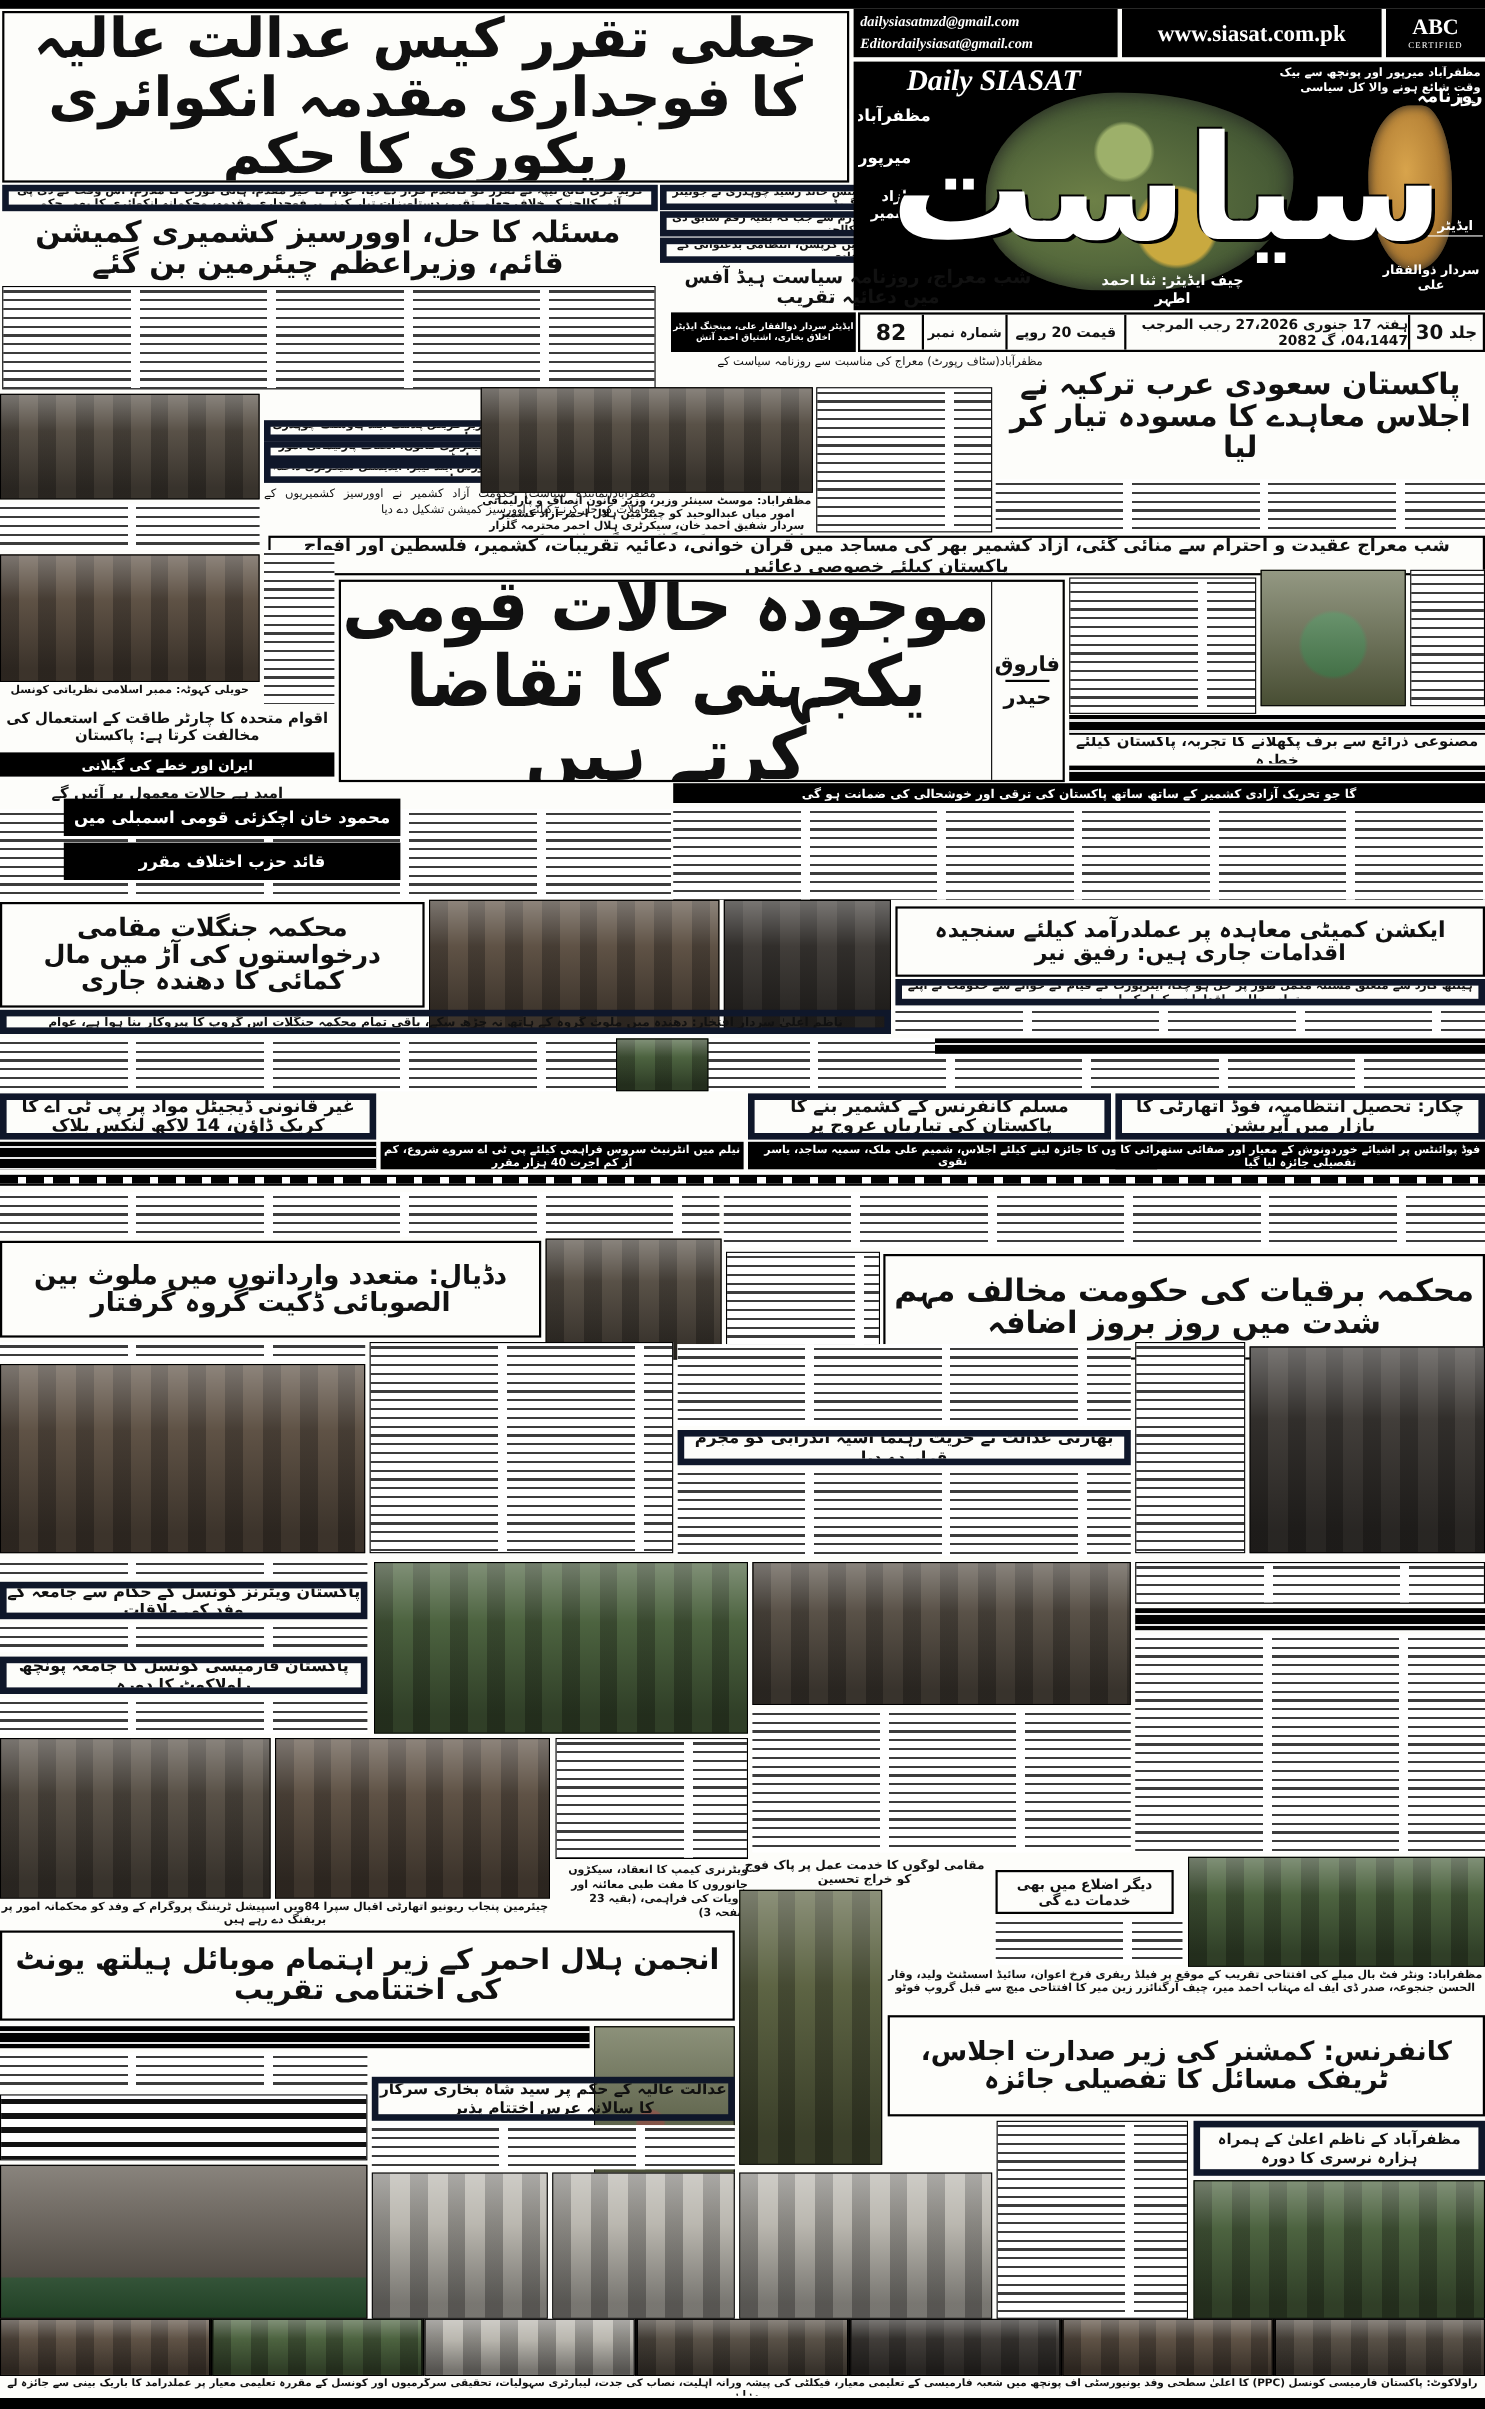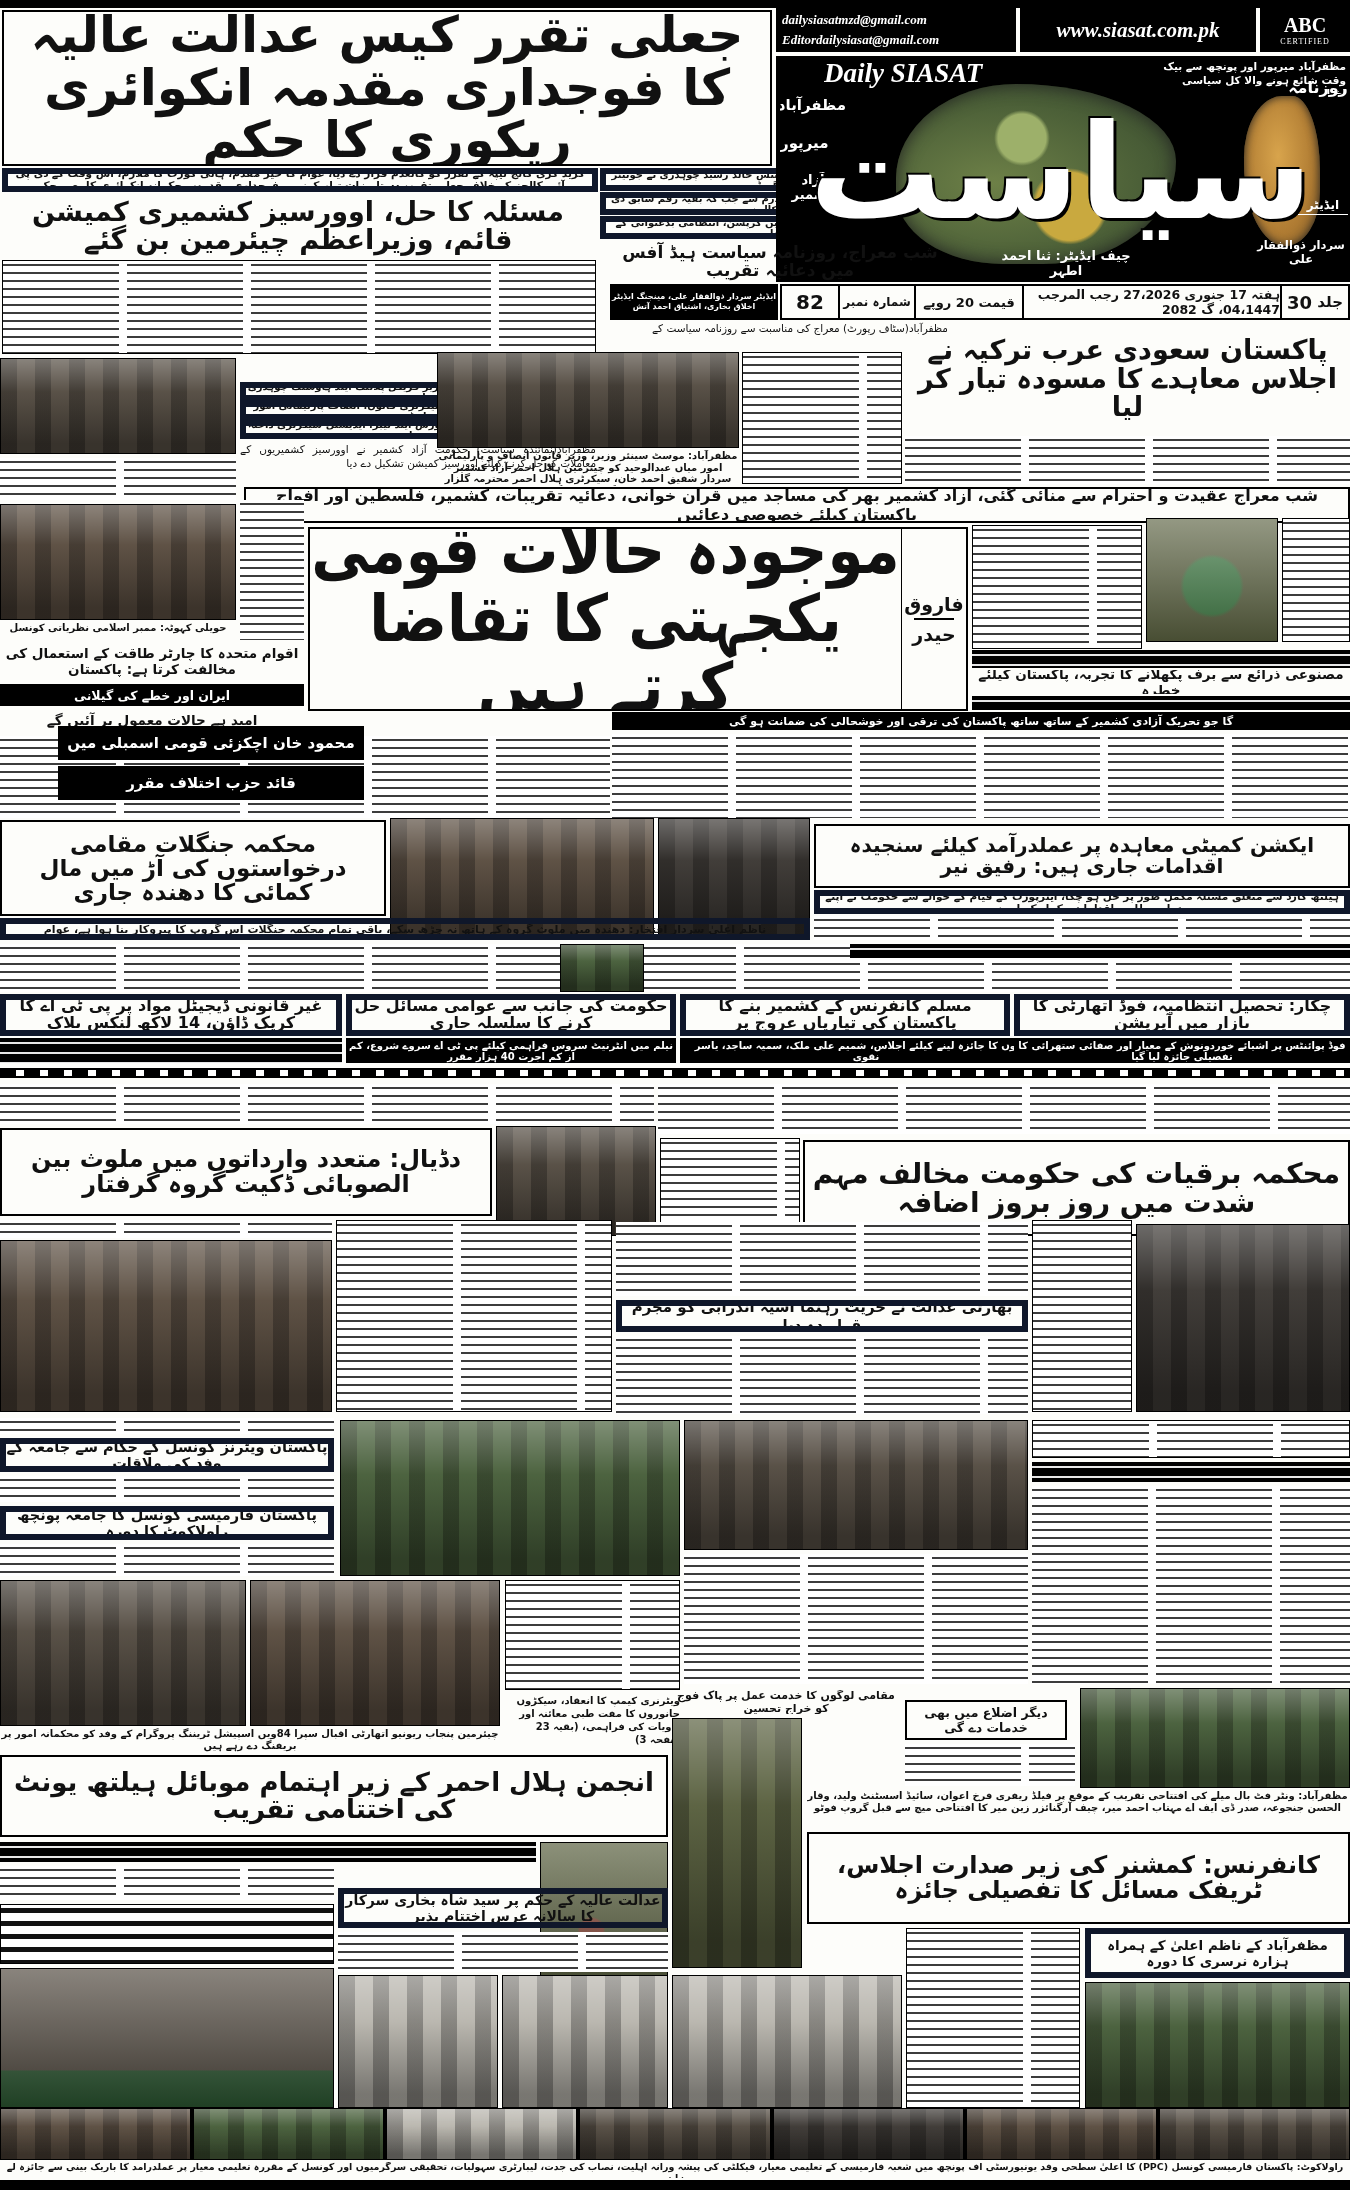--- a/index.html
+++ b/index.html
@@ -48,21 +48,21 @@
   <div class="abs fr u ctr cal" style="left:2px;top:10px;width:770px;height:156px;font-size:50px">جعلی تقرر کیس عدالت عالیہ کا فوجداری مقدمہ انکوائری ریکوری کا حکم</div>
   <div class="abs fr1 u ctr" style="left:2px;top:168px;width:596px;height:24px;font-size:10.5px;line-height:1.1">گریڈ گری کالج لیپہ کے تقرر کو کالعدم قرار دے دیا، عوام کا خیر مقدم، ہائی کورٹ کا ملازم، اس وقت کے ڈی پی آئی کالجز کے خلاف جعلی تقرر، دستاویزات تیار کرنے پر فوجداری مقدمہ، محکمانہ انکوائری کا بھی حکم</div>
   <div class="abs fr1 u ctr" style="left:600px;top:168px;width:366px;height:23px;font-size:10px">عدالت عالیہ کا تاریخ ساز فیصلہ، جسٹس خالد رشید چوہدری نے جونیئر کلرک گریڈ</div>
   <div class="abs fr1 u ctr" style="left:600px;top:192px;width:366px;height:23px;font-size:10px">ریکوری کی 50 فیصد رقم متعلقہ ملازم سے جب کہ بقیہ رقم سابق ڈی پی آئی کالجز</div>
   <div class="abs fr1 u ctr" style="left:600px;top:216px;width:366px;height:23px;font-size:10px">آزاد کشمیر ہائی کورٹ نے ریاست میں کرپشن، انتظامی بدعنوانی کے ساتھ عادی</div>
 
   <div class="abs blk en-serif" style="left:776px;top:8px;width:240px;height:44px;font-style:italic;font-weight:bold;font-size:13px;line-height:1.55;padding:2px 6px">
     <div>dailysiasatmzd@gmail.com</div>
     <div>Editordailysiasat@gmail.com</div>
   </div>
-  <div class="abs blk en-serif ctr" style="left:1020px;top:8px;width:236px;height:44px;font-style:italic;font-weight:bold;font-size:21px">www.siasat.com.pk</div>
+  <div class="abs blk en-serif ctr" style="left:1020px;top:8px;width:236px;height:44px;font-weight:bold;font-size:21px">www.siasat.com.pk</div>
   <div class="abs blk en-serif ctr" style="left:1260px;top:8px;width:90px;height:44px;flex-direction:column">
     <div style="font-size:20px;font-weight:bold">ABC</div>
     <div style="font-size:8px;letter-spacing:1px">CERTIFIED</div>
   </div>
 
   <div class="abs blk" style="left:776px;top:56px;width:574px;height:226px">
     <div class="abs" style="left:120px;top:28px;width:280px;height:180px;border-radius:45% 60% 50% 40%/55% 45% 60% 42%;
          background:radial-gradient(ellipse at 35% 35%,#8a9a58,#5d7140 45%,#3e5233 75%);box-shadow:inset 0 0 18px #222;
          background-image:radial-gradient(circle at 62% 68%,#c9a93f 0 16%,transparent 18%),radial-gradient(circle at 45% 30%,#9db06a 0 12%,transparent 14%),radial-gradient(ellipse at 35% 55%,#6d8047,#4a5e37 60%,#36472e)"></div>
     <div class="abs" style="left:468px;top:40px;width:76px;height:150px;border-radius:55% 40% 50% 60%/45% 55% 40% 60%;
@@ -147,21 +147,20 @@
   <div class="abs fr1 u ctr" style="left:814px;top:890px;width:536px;height:24px;font-size:10.5px">ہیلتھ کارڈ سے متعلق مسئلہ مکمل طور پر حل ہو چکا، ایئرپورٹ کے قیام کے حوالے سے حکومت نے اپنے تمام مطلوبہ اقدامات مکمل کر لیے ہیں</div>
   <div class="abs ft ft-plain" style="left:814px;top:916px;width:536px;height:24px"></div>
   <div class="abs fr1 u ctr" style="left:0;top:918px;width:810px;height:22px;font-size:11px">ناظم اعلیٰ سردار افتخار: دھندہ میں ملوث گروہ کے ہاتھ نہ چڑھ سکے، باقی تمام محکمہ جنگلات اس گروپ کا پیروکار بنا ہوا ہے، عوام</div>
 
   <div class="abs ft ft-plain" style="left:0;top:944px;width:1350px;height:48px"></div>
   <div class="abs photo ph-b" style="left:560px;top:944px;width:84px;height:48px"></div>
   <div class="abs ft-inv" style="left:850px;top:944px;width:500px;height:14px"></div>
 
   <div class="abs fr1 u ctr cal" style="left:0;top:994px;width:342px;height:42px;font-size:16px">غیر قانونی ڈیجیٹل مواد پر پی ٹی اے کا کریک ڈاؤن، 14 لاکھ لنکس بلاک</div>
   <div class="abs ft-inv" style="left:0;top:1038px;width:342px;height:25px"></div>
-  <div class="abs fr1 u ctr cal" style="left:346px;top:994px;width:330px;height:42px;font-size:16px">حکومت کی جانب سے عوامی مسائل حل کرنے کا سلسلہ جاری</div>
   <div class="abs blk u ctr" style="left:346px;top:1038px;width:330px;height:25px;font-size:10px">نیلم میں انٹرنیٹ سروس فراہمی کیلئے پی ٹی اے سروے شروع، کم از کم اجرت 40 ہزار مقرر</div>
   <div class="abs fr1 u ctr cal" style="left:680px;top:994px;width:330px;height:42px;font-size:16px">مسلم کانفرنس کے کشمیر بنے گا پاکستان کی تیاریاں عروج پر</div>
   <div class="abs blk u ctr" style="left:680px;top:1038px;width:372px;height:25px;font-size:10px">تیاریوں کا جائزہ لینے کیلئے اجلاس، شمیم علی ملک، سمیہ ساجد، یاسر نقوی</div>
   <div class="abs fr1 u ctr cal" style="left:1014px;top:994px;width:336px;height:42px;font-size:16px">چکار: تحصیل انتظامیہ، فوڈ اتھارٹی کا بازار میں آپریشن</div>
   <div class="abs blk u ctr" style="left:1014px;top:1038px;width:336px;height:25px;font-size:10px">فوڈ پوائنٹس پر اشیائے خوردونوش کے معیار اور صفائی ستھرائی کا تفصیلی جائزہ لیا گیا</div>
 
   <div class="abs dash" style="left:0;top:1068px;width:1350px;height:10px"></div>
   <div class="abs ft ft-plain" style="left:0;top:1084px;width:654px;height:40px"></div>
   <div class="abs ft ft-plain" style="left:658px;top:1084px;width:692px;height:50px"></div>
 

